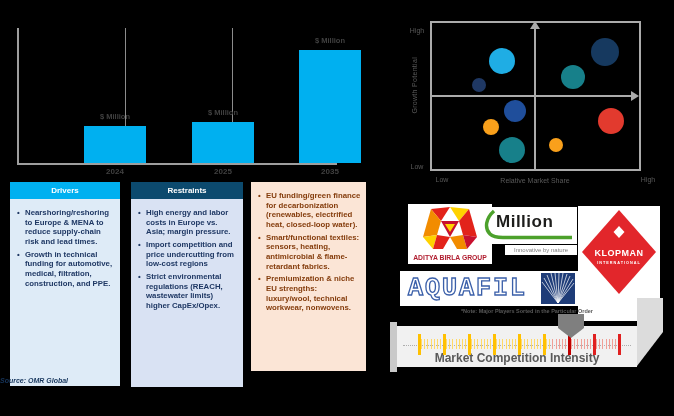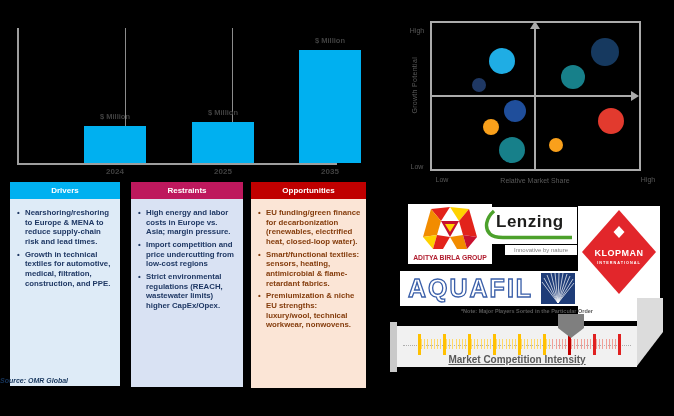--- a/index.html
+++ b/index.html
@@ -36,29 +36,29 @@
   .kp-title{left:400px;top:187px;width:274px;text-align:center;font-size:11px;font-weight:bold;color:#464646;}
   .logo-box{background:#fff;}
   .ab-box{left:408px;top:204px;width:84px;height:60px;text-align:center;}
   .ab-text{margin-top:1px;font-size:6.8px;font-weight:bold;color:#b01c2e;white-space:nowrap;}
   .lz-box{left:481px;top:207px;width:96px;height:37px;}
   .lz-text{position:absolute;left:15px;top:5px;font-size:17px;font-weight:bold;color:#1d1d1b;letter-spacing:.5px;}
   .lz-tag{left:505px;top:245px;width:72px;height:10px;line-height:10px;text-align:center;font-size:6px;color:#7f7f7f;}
   .kl-box{left:578px;top:206px;width:82px;height:115px;}
   .aq-box{left:400px;top:271px;width:180px;height:35px;}
   .aq-text{position:absolute;left:8px;top:3px;font-size:25px;font-weight:bold;letter-spacing:2px;
-           color:#fff;-webkit-text-stroke:1.3px #3a5fa9;}
+           color:#fff;font-family:Liberation Mono, monospace;-webkit-text-stroke:1.3px #3a5fa9;}
   .kp-note{left:407px;top:308px;width:240px;text-align:center;font-size:5.5px;font-weight:bold;color:#595959;}
   
   .g-leftfold{left:390px;top:322px;width:7px;height:50px;background:#c9c9c9;}
   .g-band{left:397px;top:326px;width:240px;height:41px;background:#f1f1f1;}
   .g-rightfold{left:637px;top:298px;width:26px;height:68px;background:#dcdcdc;
                clip-path:polygon(0 0,100% 0,100% 50%,0 100%);}
   .g-dotted{position:absolute;left:6px;right:6px;top:19px;border-top:1px dotted #adadad;}
-  .g-label{position:absolute;left:0;bottom:2px;width:100%;text-align:center;font-size:10px;font-weight:bold;color:#595959;text-decoration:underline;}
+  .g-label{position:absolute;left:0;bottom:2px;width:100%;text-align:center;font-size:12px;font-weight:bold;color:#595959;}
   .tick{position:absolute;}
   .g-pointer-rect{left:558px;top:314px;width:26px;height:14px;background:#7f7f7f;}
   .g-pointer-tri{left:558px;top:328px;width:0;height:0;border-left:13px solid transparent;border-right:13px solid transparent;border-top:10px solid #7f7f7f;}
 </style>
 </head>
 <body>
 
 <div class="canvas">
 
   <div class="abs bc-yaxis"></div>
@@ -106,43 +106,42 @@
 
   <div class="abs panel" style="left:10px;width:110px">
     <div class="panel-header" style="background: rgb(0, 176, 240);">Drivers</div>
     <div class="panel-body" style="height: 187px; background: rgb(222, 235, 247); color: rgb(31, 56, 100);">
         <div class="bullet-row">
           <span class="marker">•</span>
           <span>Nearshoring/reshoring to Europe &amp; MENA to reduce supply-chain risk and lead times.</span>
         </div>
         <div class="bullet-row">
           <span class="marker">•</span>
-          <span>Growth in technical textiles for automotive, medical, filtration, construction, and PPE.</span>
+          <span>Growth in technical funding for automotive, medical, filtration, construction, and PPE.</span>
         </div>
       </div>
   </div>
   <div class="abs panel" style="left:131px;width:112px">
-    <div class="panel-header" style="background: #be185d;">Restraints</div>
+    <div class="panel-header" style="background: #0c4a6e;">Restraints</div>
     <div class="panel-body" style="height: 188px; background: rgb(217, 226, 243); color: rgb(31, 56, 100);">
         <div class="bullet-row">
           <span class="marker">•</span>
           <span>High energy and labor costs in Europe vs. Asia; margin pressure.</span>
         </div>
         <div class="bullet-row">
           <span class="marker">•</span>
           <span>Import competition and price undercutting from low-cost regions</span>
         </div>
         <div class="bullet-row">
           <span class="marker">•</span>
           <span>Strict environmental regulations (REACH, wastewater limits) higher CapEx/Opex.</span>
         </div>
       </div>
   </div>
   <div class="abs panel" style="left:251px;width:115px">
-    <div class="panel-header" style="background: rgb(192, 0, 0);">Opportunities</div>
     <div class="panel-body" style="height: 189px; background: rgb(251, 229, 214); color: rgb(132, 60, 12);">
         <div class="bullet-row">
           <span class="marker">•</span>
           <span>EU funding/green finance for decarbonization (renewables, electrified heat, closed-loop water).</span>
         </div>
         <div class="bullet-row">
           <span class="marker">•</span>
           <span>Smart/functional textiles: sensors, heating, antimicrobial &amp; flame-retardant fabrics.</span>
         </div>
         <div class="bullet-row">
@@ -167,21 +166,21 @@
       <polygon points="29,30 42,28 46,42 36,42" fill="#F28C00"></polygon>
       <polygon points="42,28 56,30 46,42" fill="#C8102E"></polygon>
     </svg>
     <div class="ab-text">ADITYA BIRLA GROUP</div>
   </div>
 
   <div class="abs logo-box lz-box">
     <svg width="92" height="31" viewBox="0 0 92 31" style="position:absolute;left:1px;top:2px">
       <path d="M12,2 C4,9 2,19 8,25 C11,28 15,28.5 21,28.5 L90,28.5" fill="none" stroke="#4CA12B" stroke-width="3.4"></path>
     </svg>
-    <div class="lz-text">Lenzing</div>
+    <div class="lz-text">Million</div>
   </div>
   <div class="abs logo-box lz-tag">Innovative by nature</div>
 
   <div class="abs logo-box kl-box">
     <svg width="82" height="91" viewBox="0 0 82 91">
       <polygon points="41,4 78,46 41,88 4,46" fill="#E2262B"></polygon>
       <polygon points="41,20 46.5,26 41,32 35.5,26" fill="#ffffff"></polygon>
       <text x="41" y="50" text-anchor="middle" fill="#ffffff" font-size="9" font-weight="bold" font-family="Liberation Sans, sans-serif" letter-spacing="0.5">KLOPMAN</text>
       <text x="41" y="58" text-anchor="middle" fill="#ffffff" font-size="3.8" font-weight="bold" font-family="Liberation Sans, sans-serif" letter-spacing="1">INTERNATIONAL</text>
     </svg>

